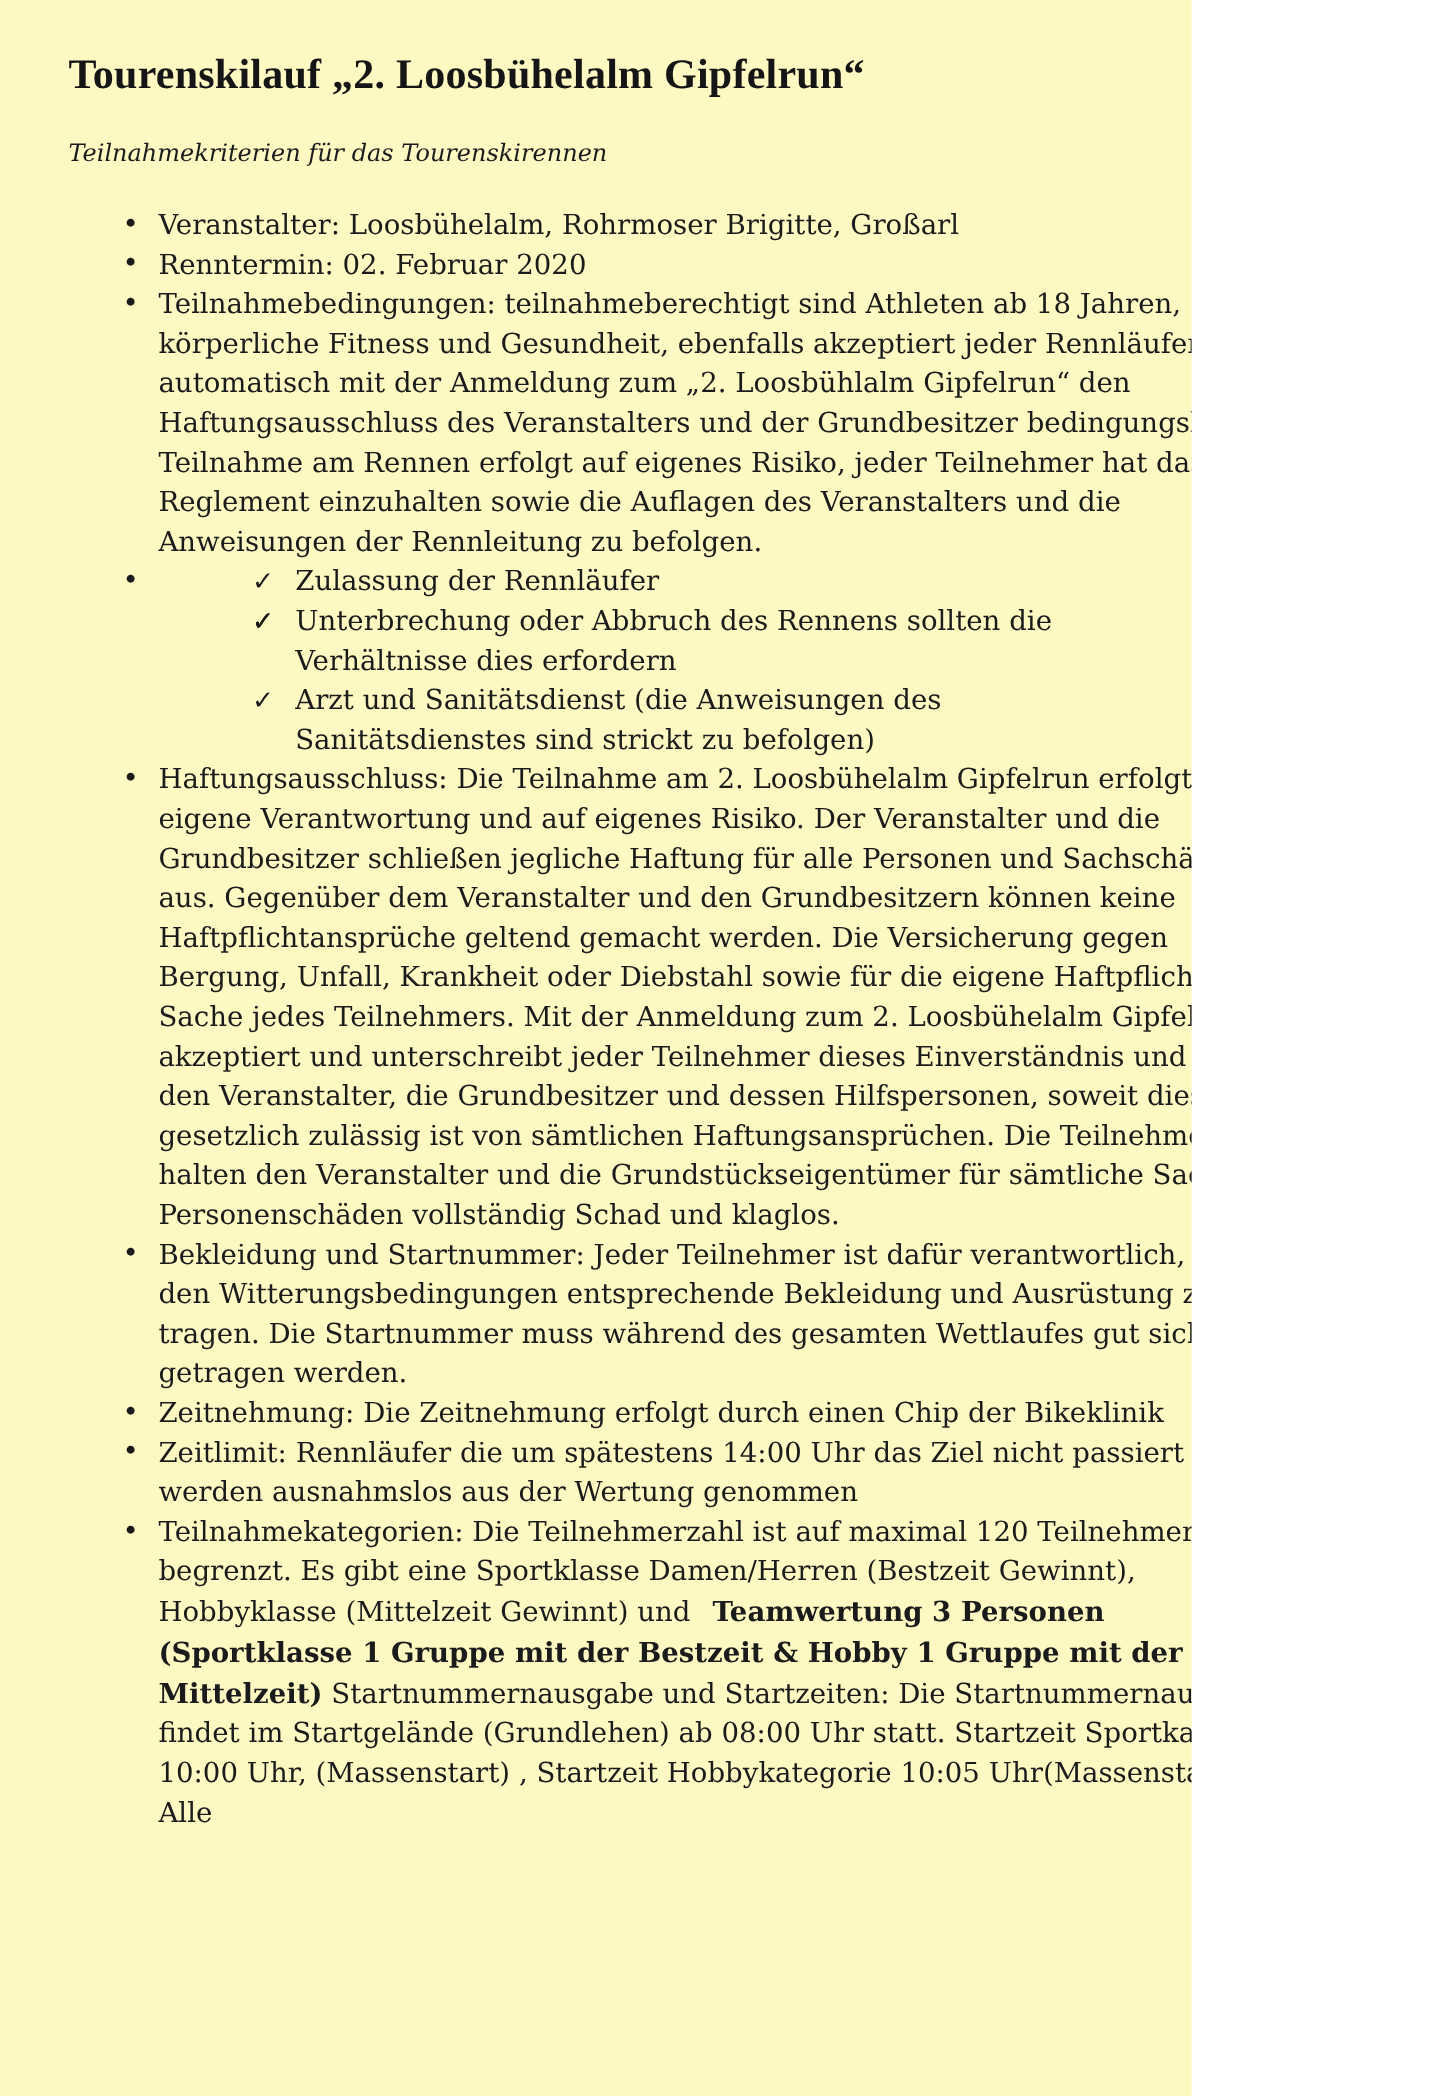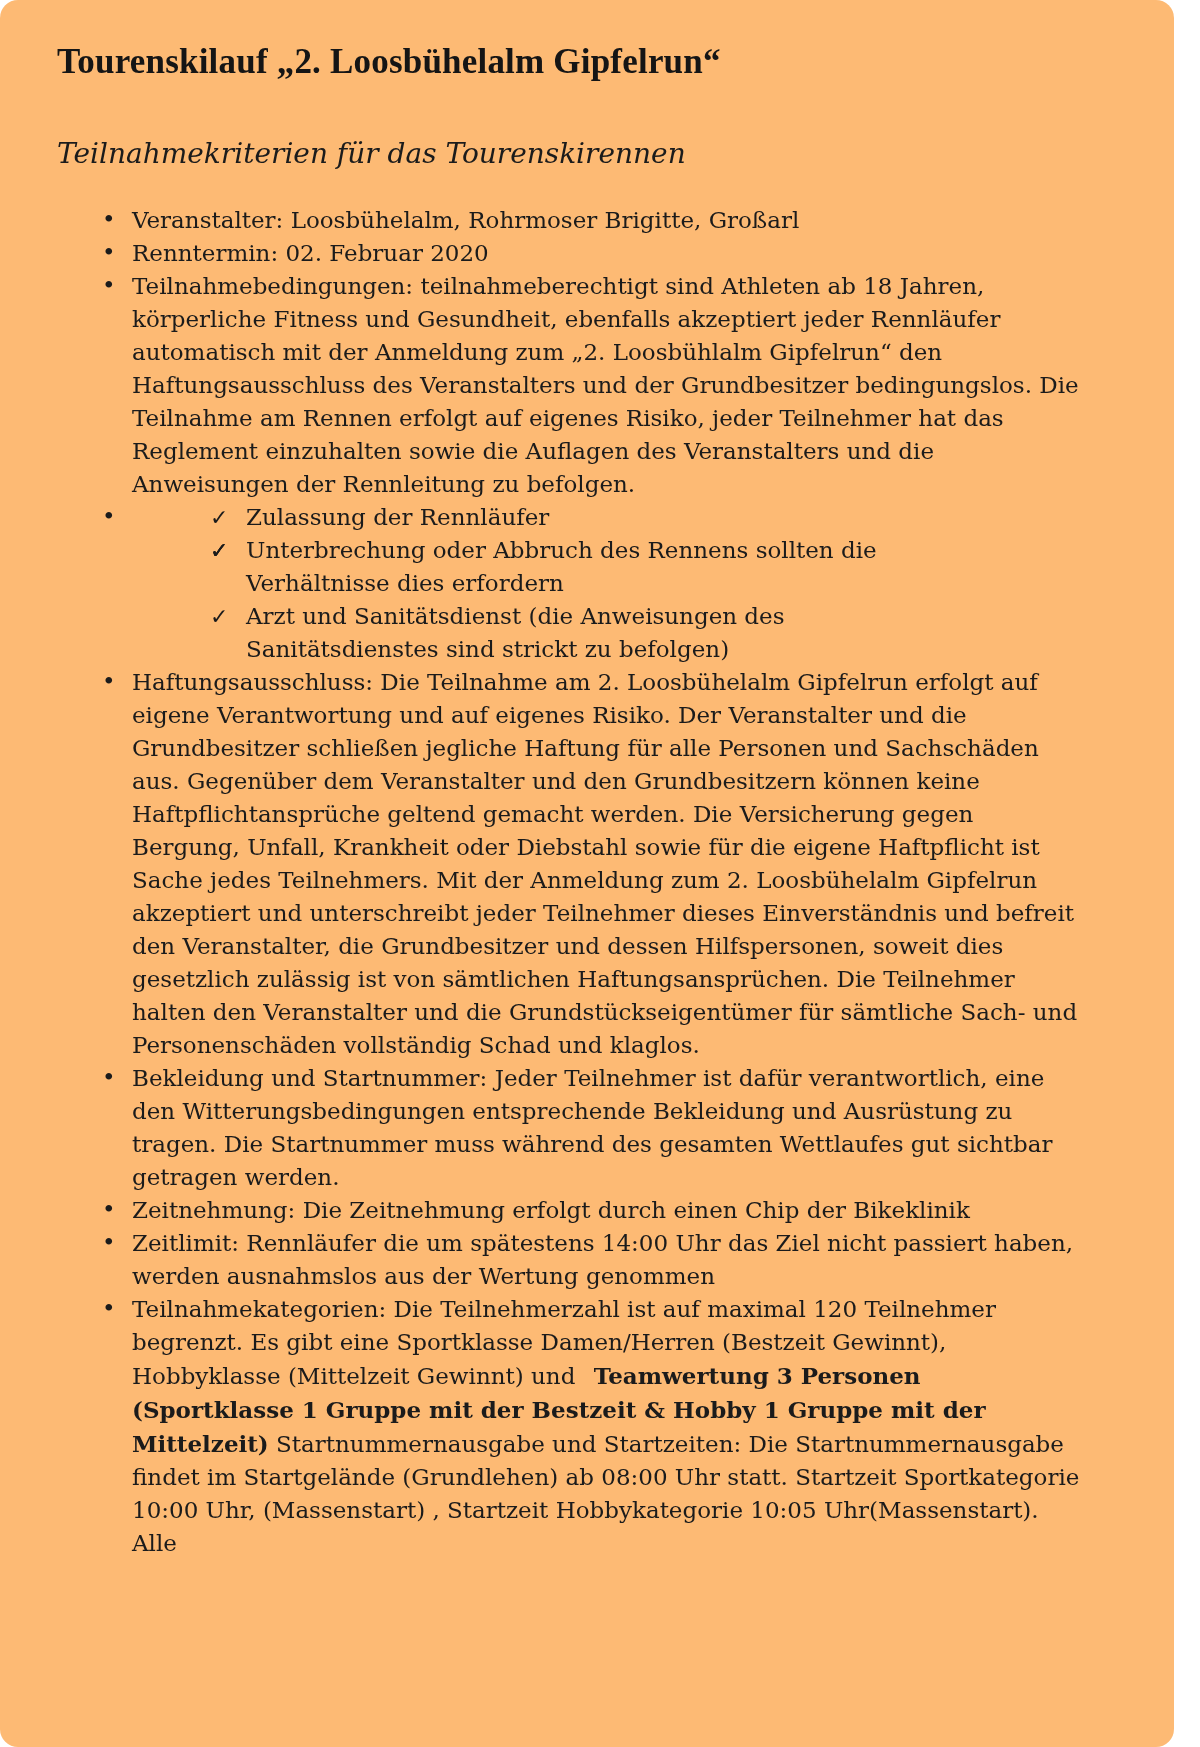--- a/index.html
+++ b/index.html
@@ -2,42 +2,41 @@
 <html lang="de"><head>
 <meta charset="utf-8">
 <style>
   html, body {
     margin: 0;
     padding: 0;
     background: #ffffff;
   }
   .page {
     position: relative;
-    width: 1174px;
+    width: 993px;
     height: 1747px;
-    background: #fdba74;
+    background: #fef9c3;
     color: #1b1b1b;
     font-family: "DejaVu Serif", "Liberation Serif", serif;
     overflow: hidden;
     box-sizing: border-box;
-    border-radius: 18px;
   }
   h1.title {
     margin: 40px 0 0 57px;
     font-family: "Liberation Serif", "DejaVu Serif", serif;
     font-weight: 700;
     font-size: 35px;
     line-height: 1.25;
     color: #151515;
     letter-spacing: 0.2px;
   }
   p.subtitle {
-    margin: 52px 0 0 57px;
+    margin: 30px 0 0 57px;
     font-style: italic;
-    font-size: 28px;
+    font-size: 20px;
     line-height: 1.3;
     color: #1b1b1b;
   }
   ul.bullets {
     list-style: none;
     margin: 32px 0 0 100px;
     padding: 0;
     width: 988px;
     font-size: 23px;
     line-height: 33px;

